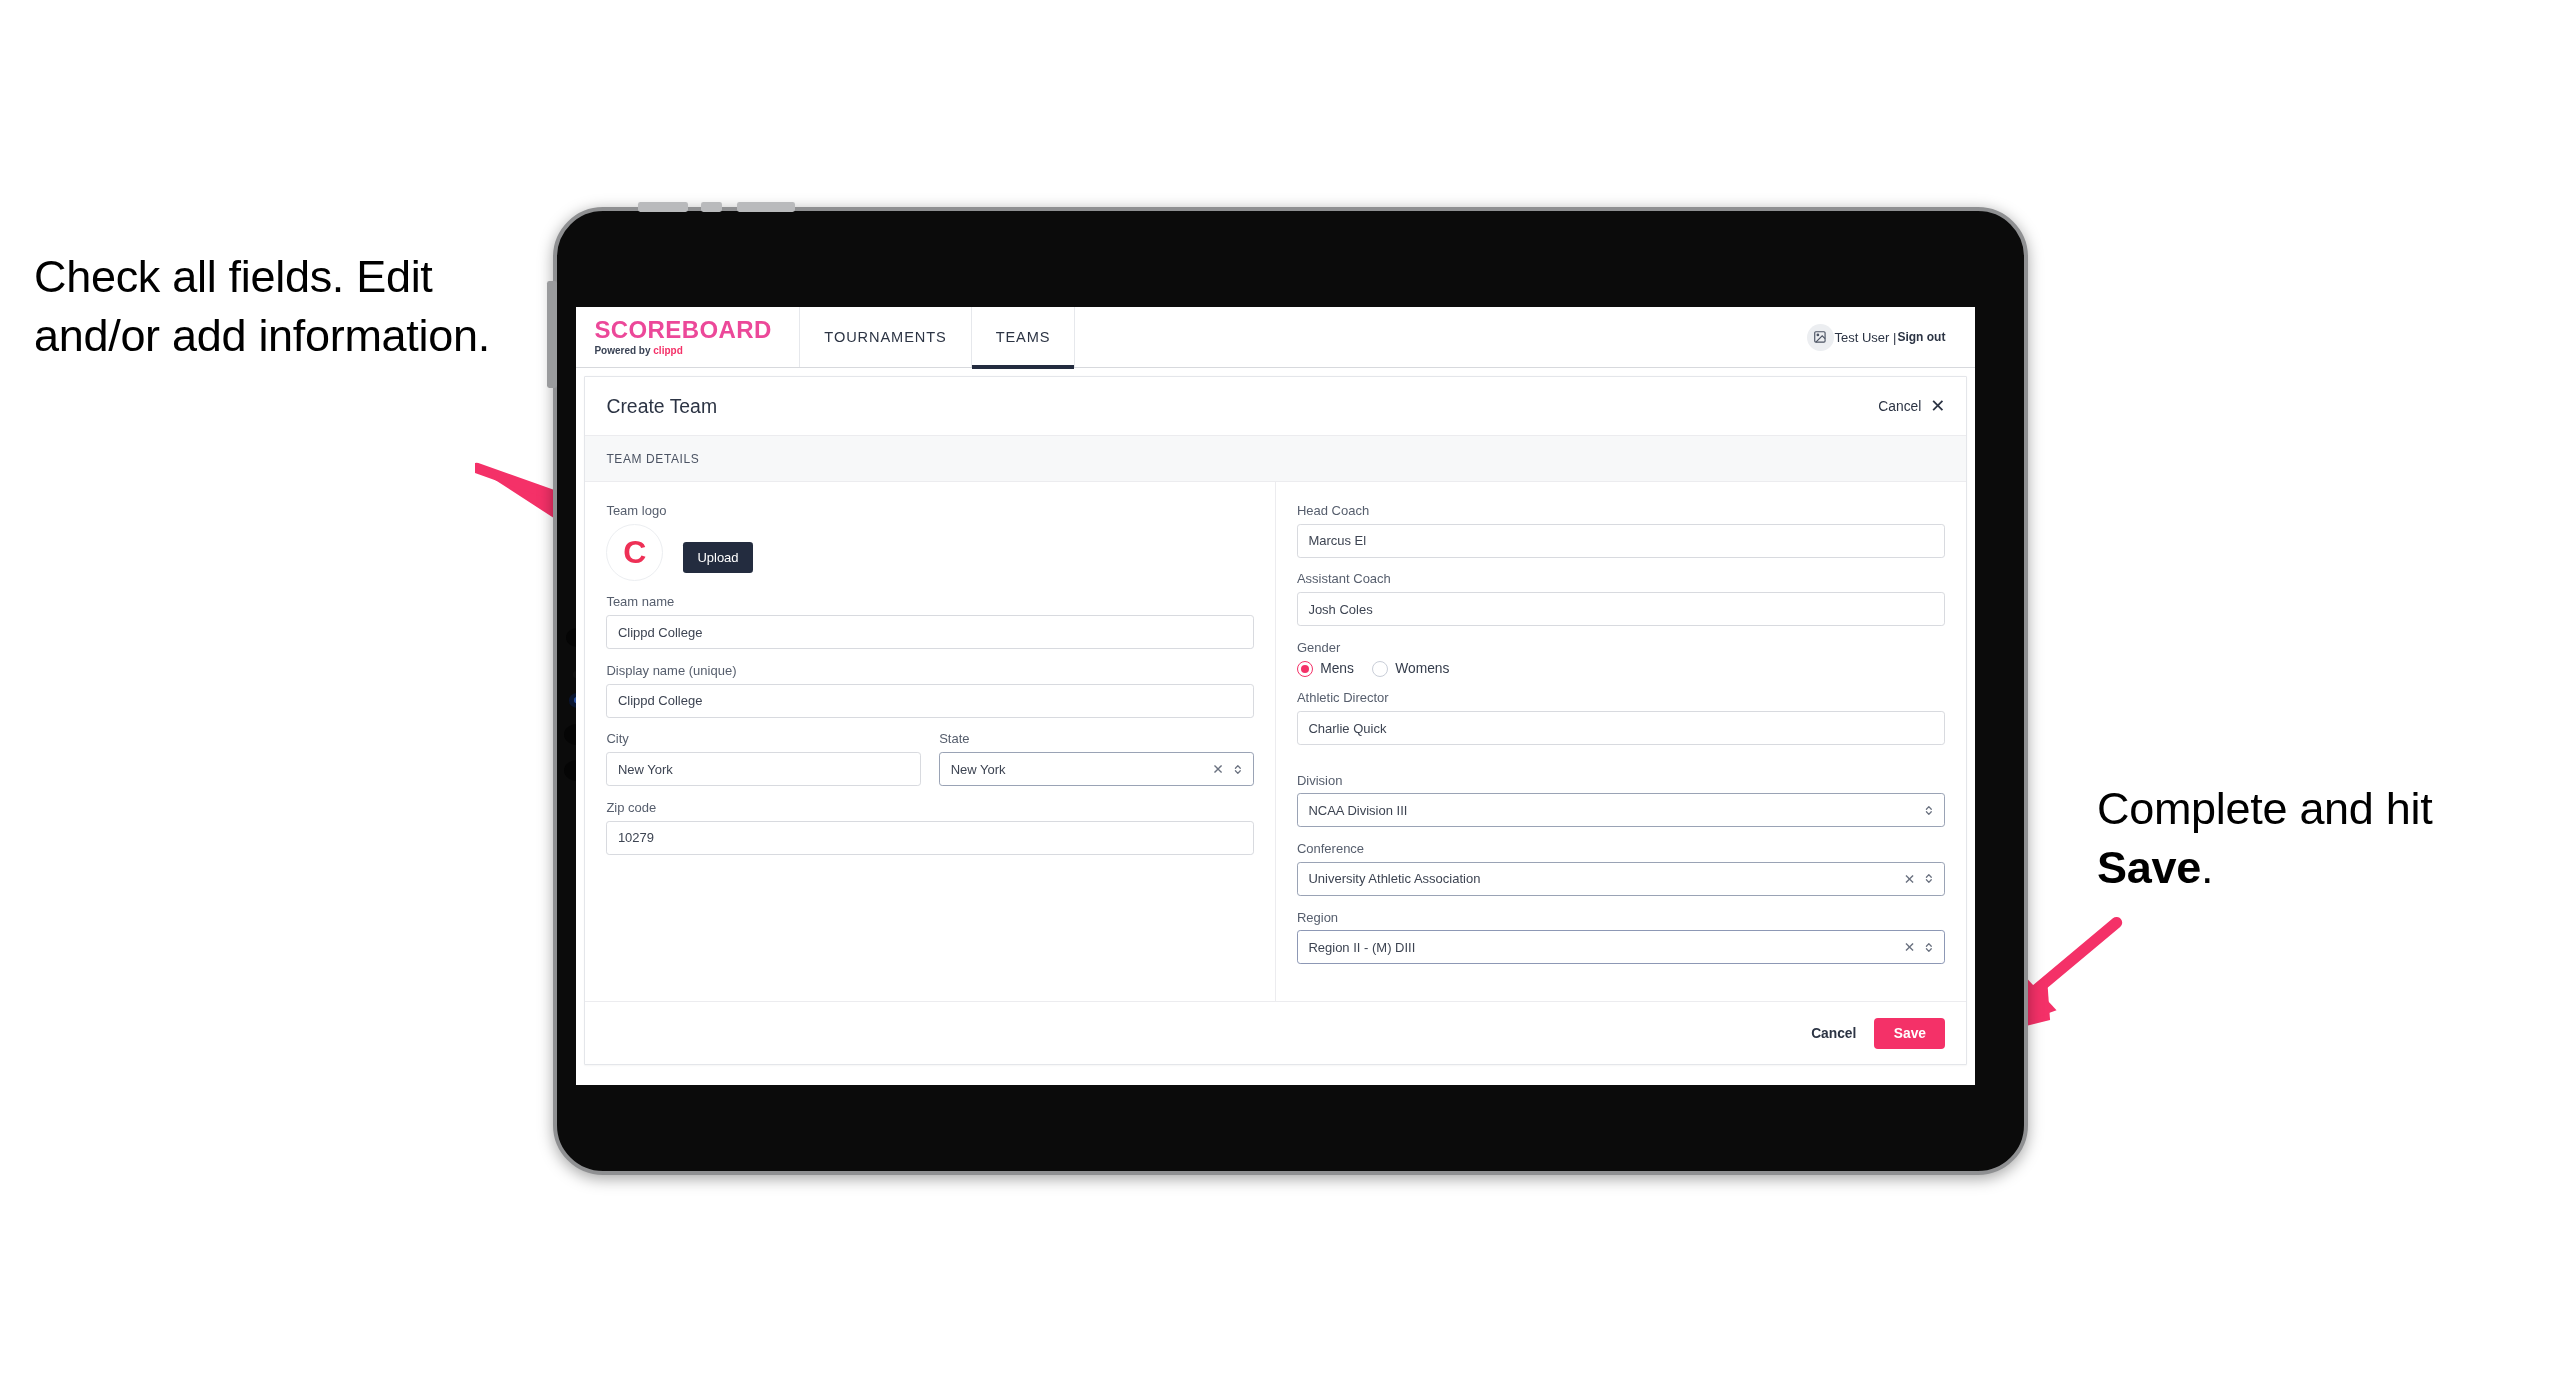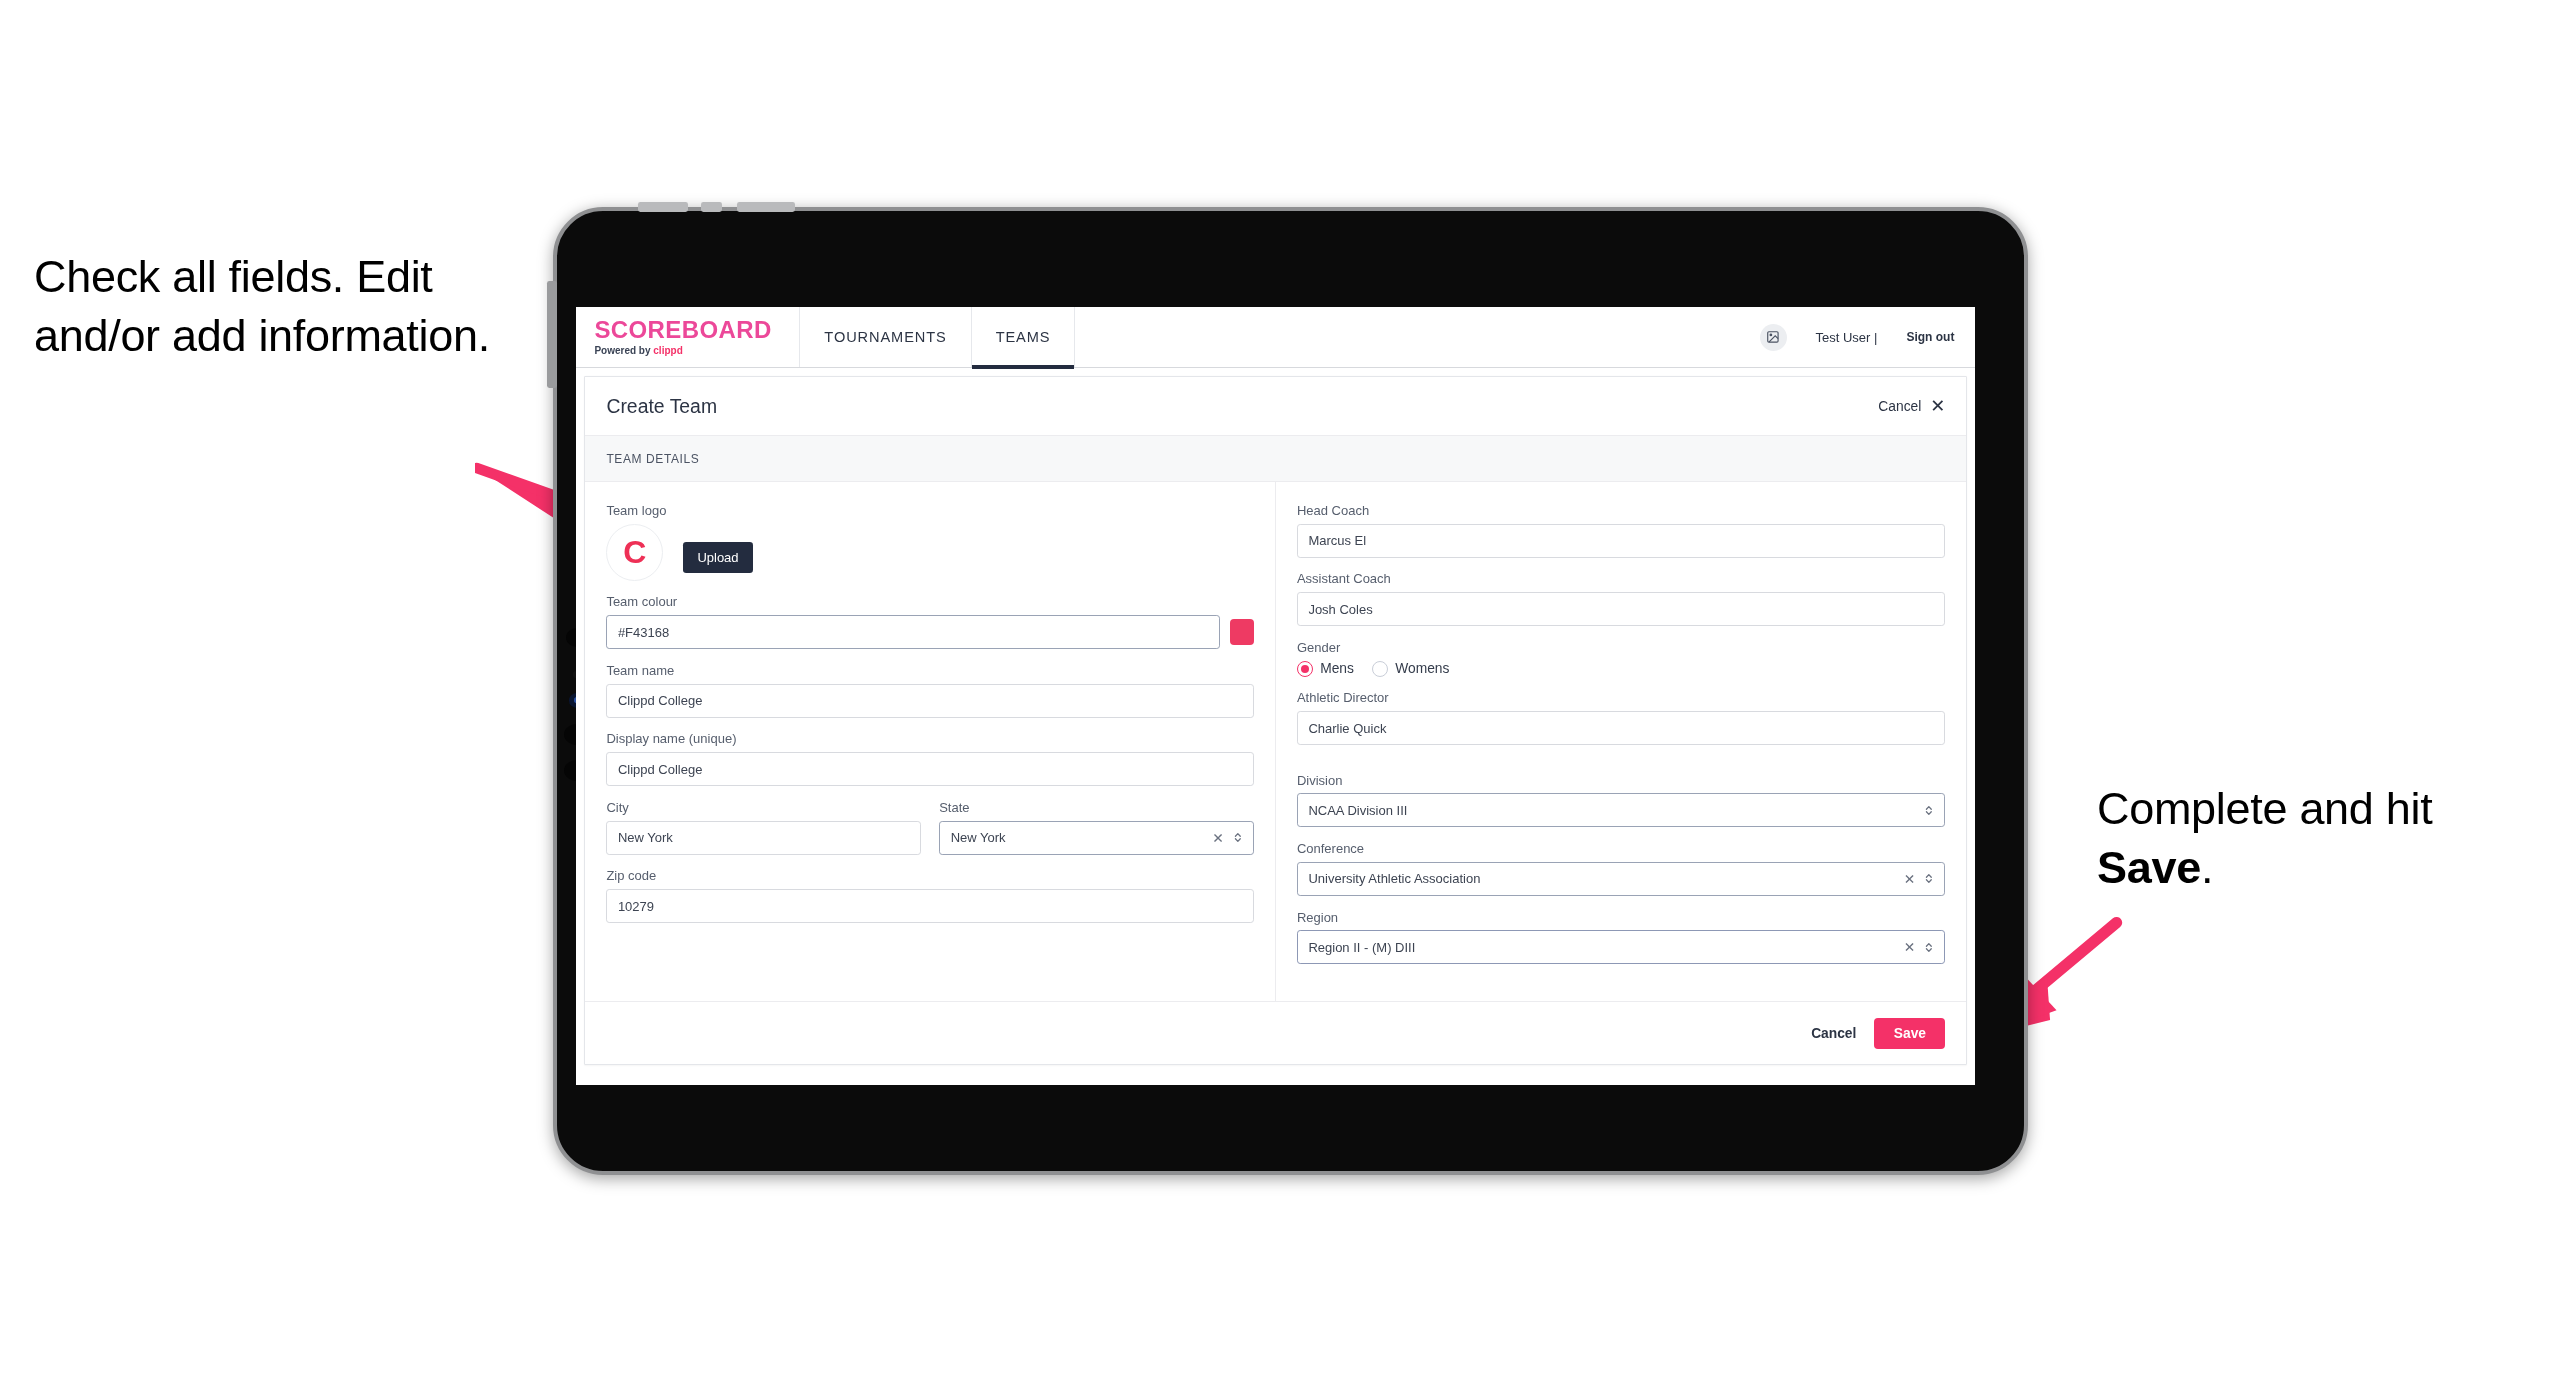--- a/index.html
+++ b/index.html
@@ -50,21 +50,21 @@
 
   
   #navbar{height:60px;background:#fff;border-bottom:1.6px solid #d7d9dd;display:flex;align-items:stretch;position:relative;}
   #brand{display:flex;flex-direction:column;justify-content:center;padding:0 27.6px 0 18px;border-right:0.8px solid #e6e8ec;}
   #brand-title{font-weight:bold;font-size:24px;letter-spacing:0.4px;color:#ec4899;line-height:1;font-family:"Liberation Sans", sans-serif;}
   #brand-sub{font-size:10px;color:#3a4355;margin-top:3.2px;font-weight:bold;}
   #brand-sub .pk{color:#f43168;}
   .navtab{display:flex;align-items:center;padding:0 24px;font-size:14.6px;letter-spacing:0.9px;color:#2c3444;position:relative;cursor:pointer;}
   .navtab.sep{border-right:0.8px solid #e6e8ec;}
   .navtab.active:after{content:"";position:absolute;left:0;right:0;bottom:-1.6px;height:4px;background:#232c3f;}
-  #nav-right{margin-left:auto;display:flex;align-items:center;padding-right:21px;gap:29px;}
+  #nav-right{margin-left:auto;display:flex;align-items:center;padding-right:30px;gap:1px;}
   #avatar{width:27px;height:27px;border-radius:50%;background:#eceef1;display:flex;align-items:center;justify-content:center;}
   #avatar svg{display:block;}
   #user-name{font-size:13px;color:#2c3444;}
   #signout{font-size:12px;color:#2c3444;font-weight:bold;cursor:pointer;}
 
   
   #card{margin:8px 8px 0 8px;background:#fff;border:0.8px solid #e4e6ea;border-radius:1px;height:687px;display:flex;flex-direction:column;box-shadow:0 0.8px 1.6px rgba(0,0,0,.04);}
   #card-head{height:58px;display:flex;align-items:center;padding:0 21px;border-bottom:0.8px solid #ececef;}
   #card-title{font-size:19.4px;color:#2c3444;}
   #card-head-right{margin-left:auto;display:flex;align-items:center;gap:9px;cursor:pointer;}
@@ -204,29 +204,20 @@
           <div class="fld">
             <span class="lbl">Team logo</span>
             <div id="logo-row">
               <div id="logo-circle">
                 <span id="logo-letter">C</span>
               </div>
               <div id="upload-btn">Upload</div>
             </div>
           </div>
 
-          <div class="fld">
-            <span class="lbl">Team colour</span>
-            <div id="colour-row">
-              <div class="inp sel">
-                <span class="val">#F43168</span>
-              </div>
-              <div id="swatch"></div>
-            </div>
-          </div>
 
           <div class="fld">
             <span class="lbl">Team name</span>
             <div class="inp">
               <span class="val">Clippd College</span>
             </div>
           </div>
 
           <div class="fld">
             <span class="lbl">Display name (unique)</span>

